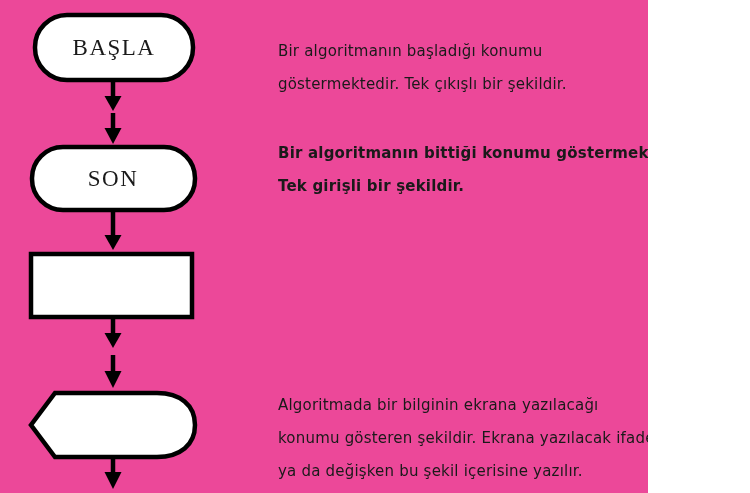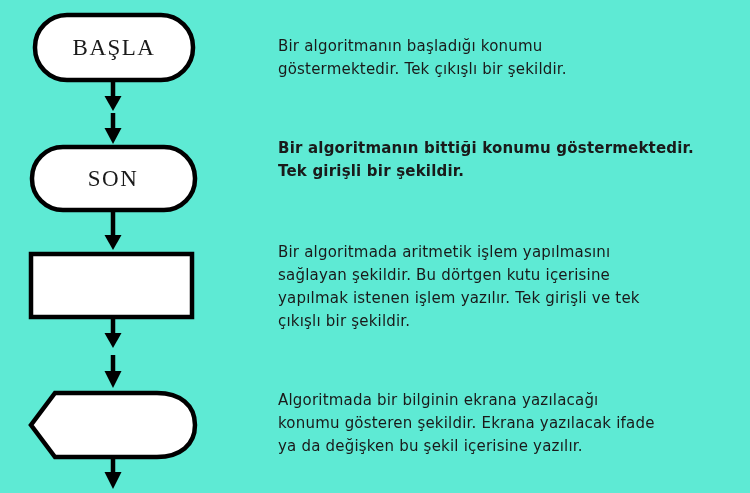--- a/index.html
+++ b/index.html
@@ -1,21 +1,21 @@
 <!DOCTYPE html>
 <html><head>
 <meta charset="utf-8">
 <style>
   * { margin: 0; padding: 0; box-sizing: border-box; }
   html, body { background: #ffffff; }
   .page {
     position: relative;
-    width: 750px;
+    width: 648px;
     height: 493px;
-    background: #5eead4;
+    background: #ec4899;
     overflow: hidden;
     font-family: "DejaVu Sans", sans-serif;
   }
   .flowchart-svg {
     position: absolute;
     left: 0;
     top: 0;
   }
   .shape-outline {
     fill: #ffffff;
@@ -35,21 +35,21 @@
     font-size: 23px;
     letter-spacing: 1.5px;
     fill: #1a1a1a;
     text-anchor: middle;
   }
   .description {
     position: absolute;
     left: 278px;
     width: 470px;
     font-size: 15px;
-    line-height: 23px;
+    line-height: 33px;
     letter-spacing: 0.2px;
     color: #1a1a1a;
     white-space: pre-line;
   }
   .description-1 { top: 35px; }
   .description-2 { top: 137px; font-weight: bold; }
   .description-3 { top: 241px; }
   .description-4 { top: 389px; }
 </style>
 </head>
@@ -108,22 +108,18 @@
     </g>
 
   </svg>
 
   <div class="description description-1">Bir algoritmanın başladığı konumu
 göstermektedir. Tek çıkışlı bir şekildir.</div>
 
   <div class="description description-2">Bir algoritmanın bittiği konumu göstermektedir.
 Tek girişli bir şekildir.</div>
 
-  <div class="description description-3">Bir algoritmada aritmetik işlem yapılmasını
-sağlayan şekildir. Bu dörtgen kutu içerisine
-yapılmak istenen işlem yazılır. Tek girişli ve tek
-çıkışlı bir şekildir.</div>
 
   <div class="description description-4">Algoritmada bir bilginin ekrana yazılacağı
 konumu gösteren şekildir. Ekrana yazılacak ifade
 ya da değişken bu şekil içerisine yazılır.</div>
 
 </div>
 
 </body></html>

